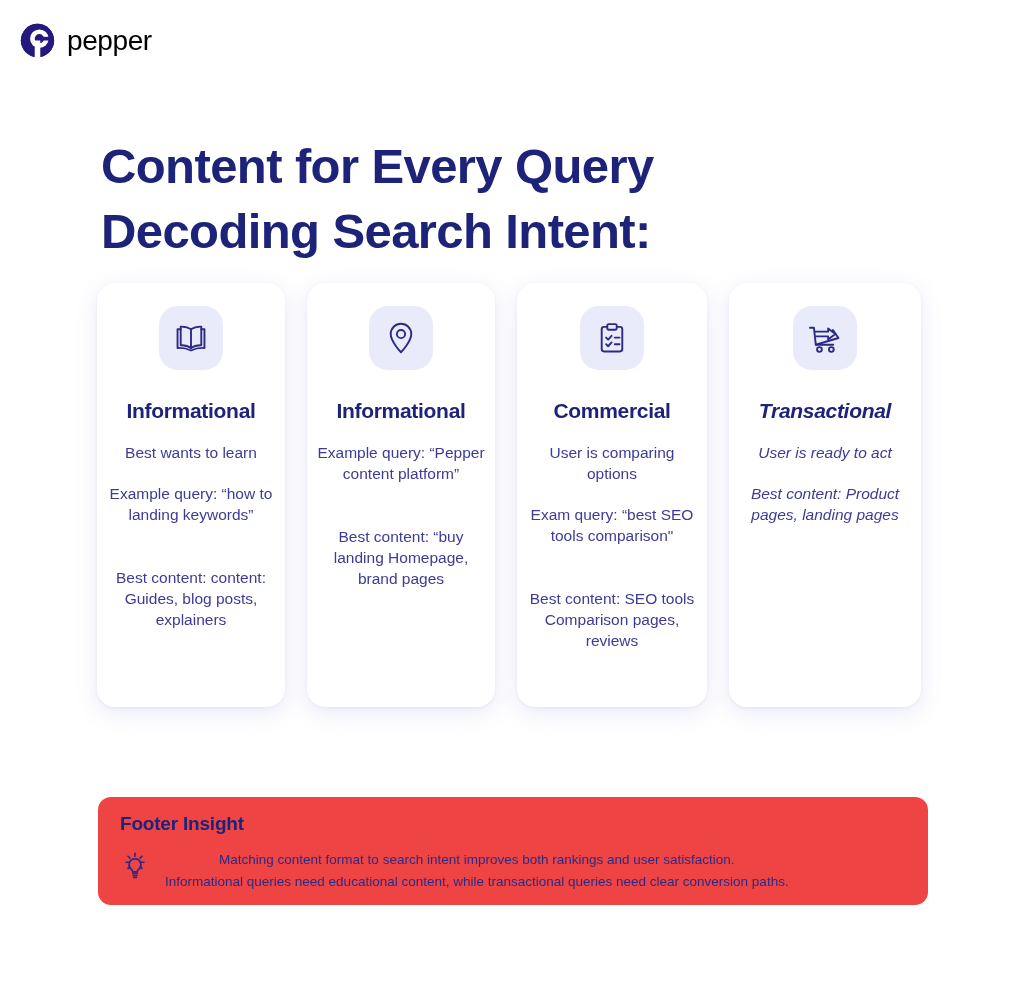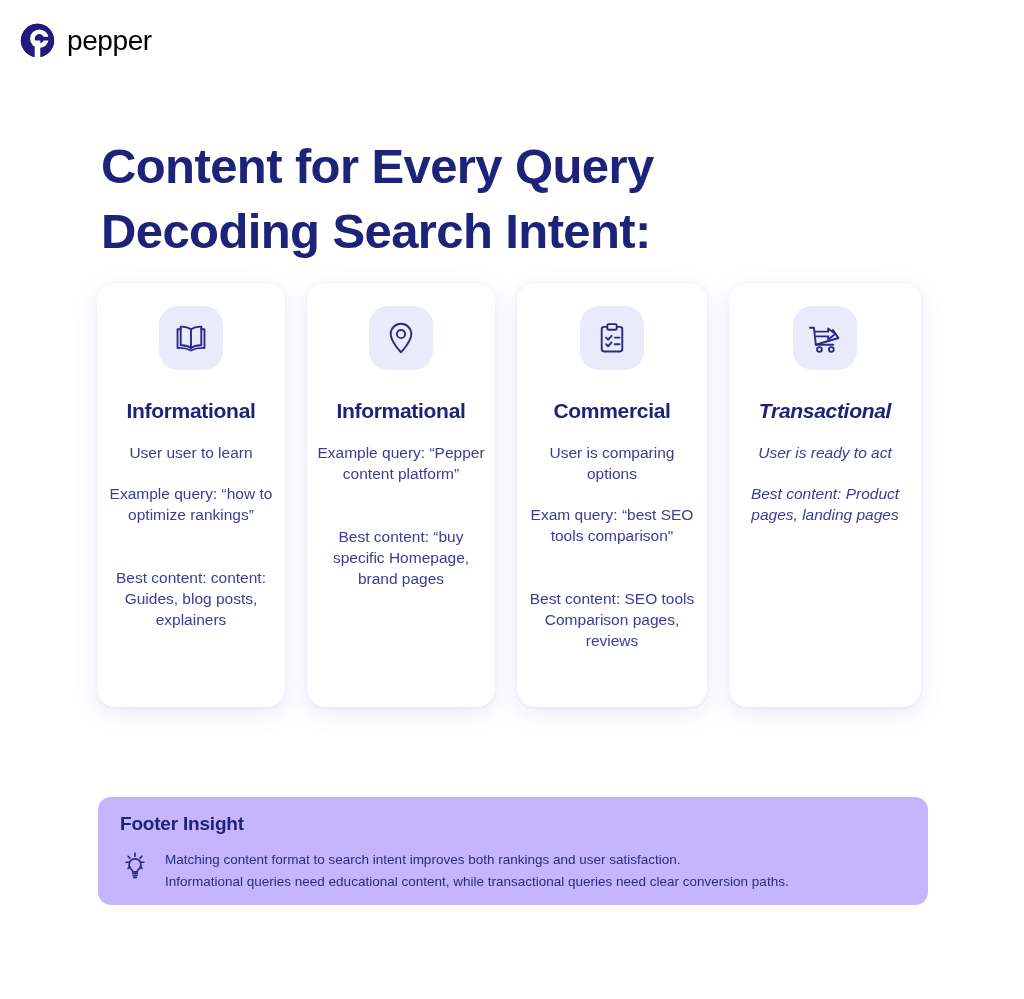--- a/index.html
+++ b/index.html
@@ -115,21 +115,21 @@
   .card-desc { margin-bottom: 20px; }
   .card-example { margin-bottom: 42px; }
 
   
   .footer {
     position: absolute;
     left: 98px;
     top: 797px;
     width: 830px;
     height: 108px;
-    background: #c4b5fd;
+    background: #ef4444;
     border-radius: 13px;
     box-sizing: border-box;
     padding: 16px 22px 0 22px;
   }
   .footer-title {
     font-size: 19px;
     font-weight: bold;
     color: #1d2378;
     letter-spacing: -0.2px;
     margin-bottom: 14px;
@@ -142,20 +142,21 @@
   .bulb-icon svg {
     width: 30px;
     height: 30px;
     display: block;
     margin-top: 2px;
   }
   .footer-lines {
     font-size: 13.5px;
     line-height: 1.62;
     color: #2b2b86;
+    text-align: center;
   }
   .footer-lines span { display: block; }
 </style>
 </head>
 <body>
 
 <div class="brand">
   <span class="brand-mark">
     <svg viewBox="0 0 40 40" xmlns="http://www.w3.org/2000/svg">
       <path d="M20 2 A18 18 0 1 0 20 38 L20 20 Z" fill="#241a7e"></path>
@@ -182,37 +183,37 @@
       <span>
         <svg viewBox="0 0 48 48" fill="none" stroke="#2b2b86" stroke-width="2.4" stroke-linecap="round" stroke-linejoin="round" xmlns="http://www.w3.org/2000/svg">
           <path d="M24 13c-3.5-2.6-8-3.6-13-3.4v23.6c5-0.2 9.5 0.8 13 3.4"></path>
           <path d="M24 13c3.5-2.6 8-3.6 13-3.4v23.6c-5-0.2-9.5 0.8-13 3.4"></path>
           <path d="M24 13v23.6"></path>
           <path d="M11 13H7v23.6c5.5-0.3 11.6 0.4 17 3.2 5.4-2.8 11.5-3.5 17-3.2V13h-4"></path>
         </svg>
       </span>
     </div>
     <div class="card-title">Informational</div>
-    <div class="card-desc">User user to learn</div>
-    <div class="card-example">Example query: “how to optimize rankings”</div>
+    <div class="card-desc">Best wants to learn</div>
+    <div class="card-example">Example query: “how to landing keywords”</div>
     <div class="card-best">Best content: content: Guides, blog posts, explainers</div>
   </div>
 
   <div class="card card-2">
     <div class="icon-badge">
       <span>
         <svg viewBox="0 0 48 48" fill="none" stroke="#2b2b86" stroke-width="2.4" stroke-linecap="round" stroke-linejoin="round" xmlns="http://www.w3.org/2000/svg">
           <path d="M24 6c-7.2 0-13 5.8-13 13 0 9.5 13 23 13 23s13-13.5 13-23c0-7.2-5.8-13-13-13z"></path>
           <circle cx="24" cy="19" r="5.2"></circle>
         </svg>
       </span>
     </div>
     <div class="card-title">Informational</div>
     <div class="card-example">Example query: “Pepper content platform”</div>
-    <div class="card-best">Best content: “buy specific Homepage, brand pages</div>
+    <div class="card-best">Best content: “buy landing Homepage, brand pages</div>
   </div>
 
   <div class="card card-3">
     <div class="icon-badge">
       <span>
         <svg viewBox="0 0 48 48" fill="none" stroke="#2b2b86" stroke-width="2.4" stroke-linecap="round" stroke-linejoin="round" xmlns="http://www.w3.org/2000/svg">
           <path d="M18 10h-4a3 3 0 0 0-3 3v25a3 3 0 0 0 3 3h20a3 3 0 0 0 3-3V13a3 3 0 0 0-3-3h-4"></path>
           <rect x="18" y="6.5" width="12" height="7" rx="2"></rect>
           <path d="M16.5 23.5l2.6 2.6 4.4-4.8"></path>
           <path d="M27.5 23.5h6"></path>

